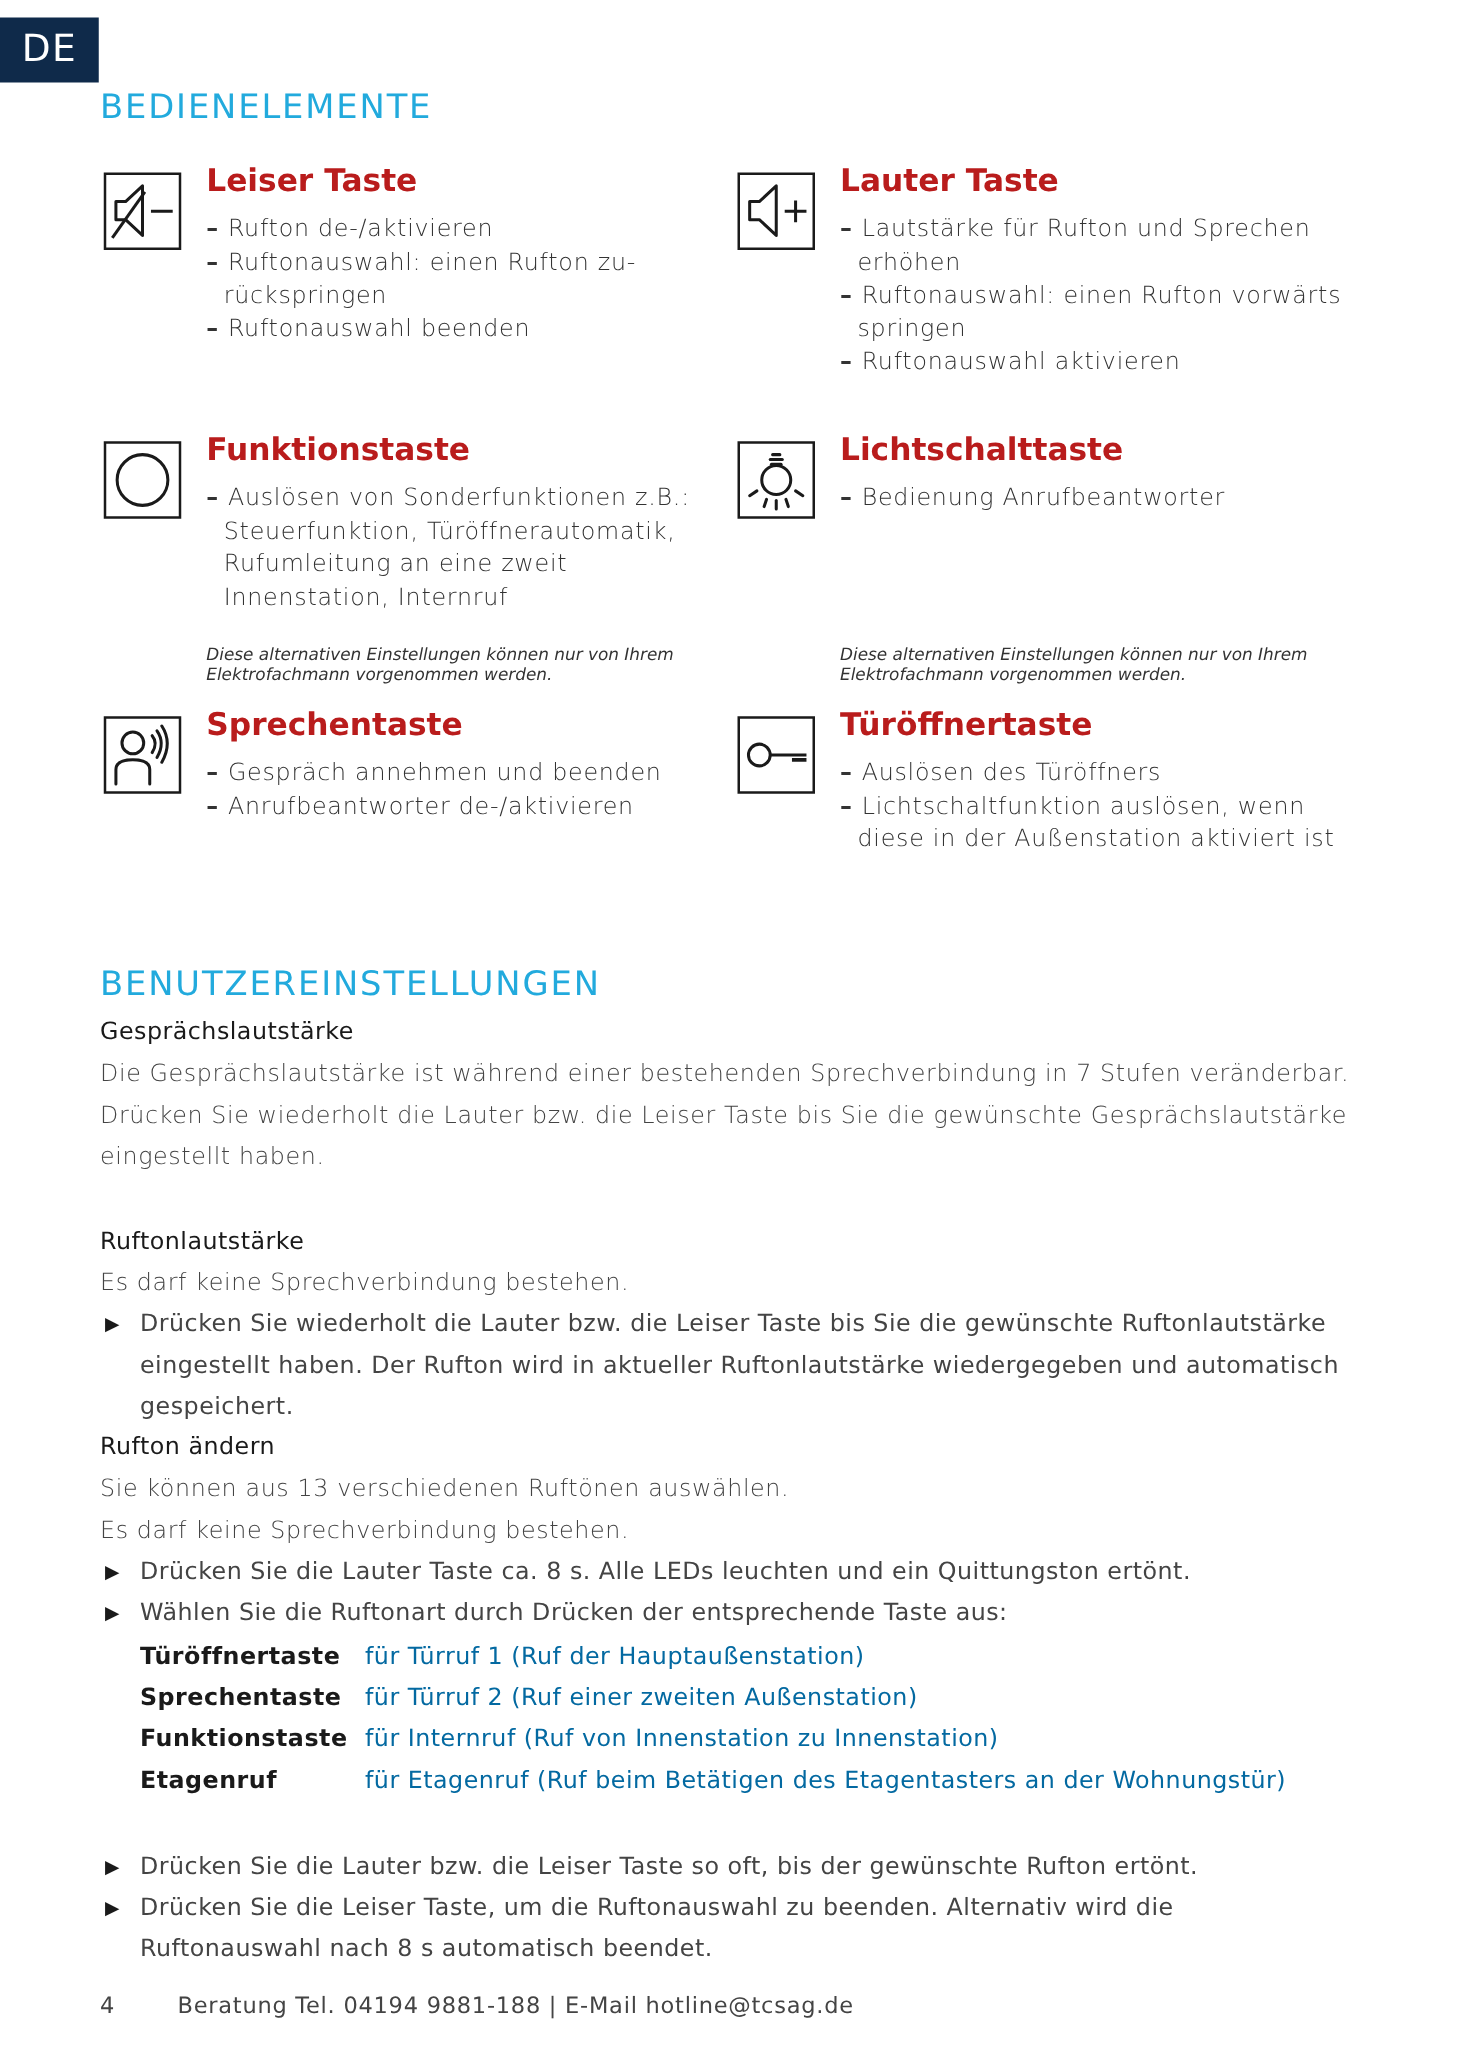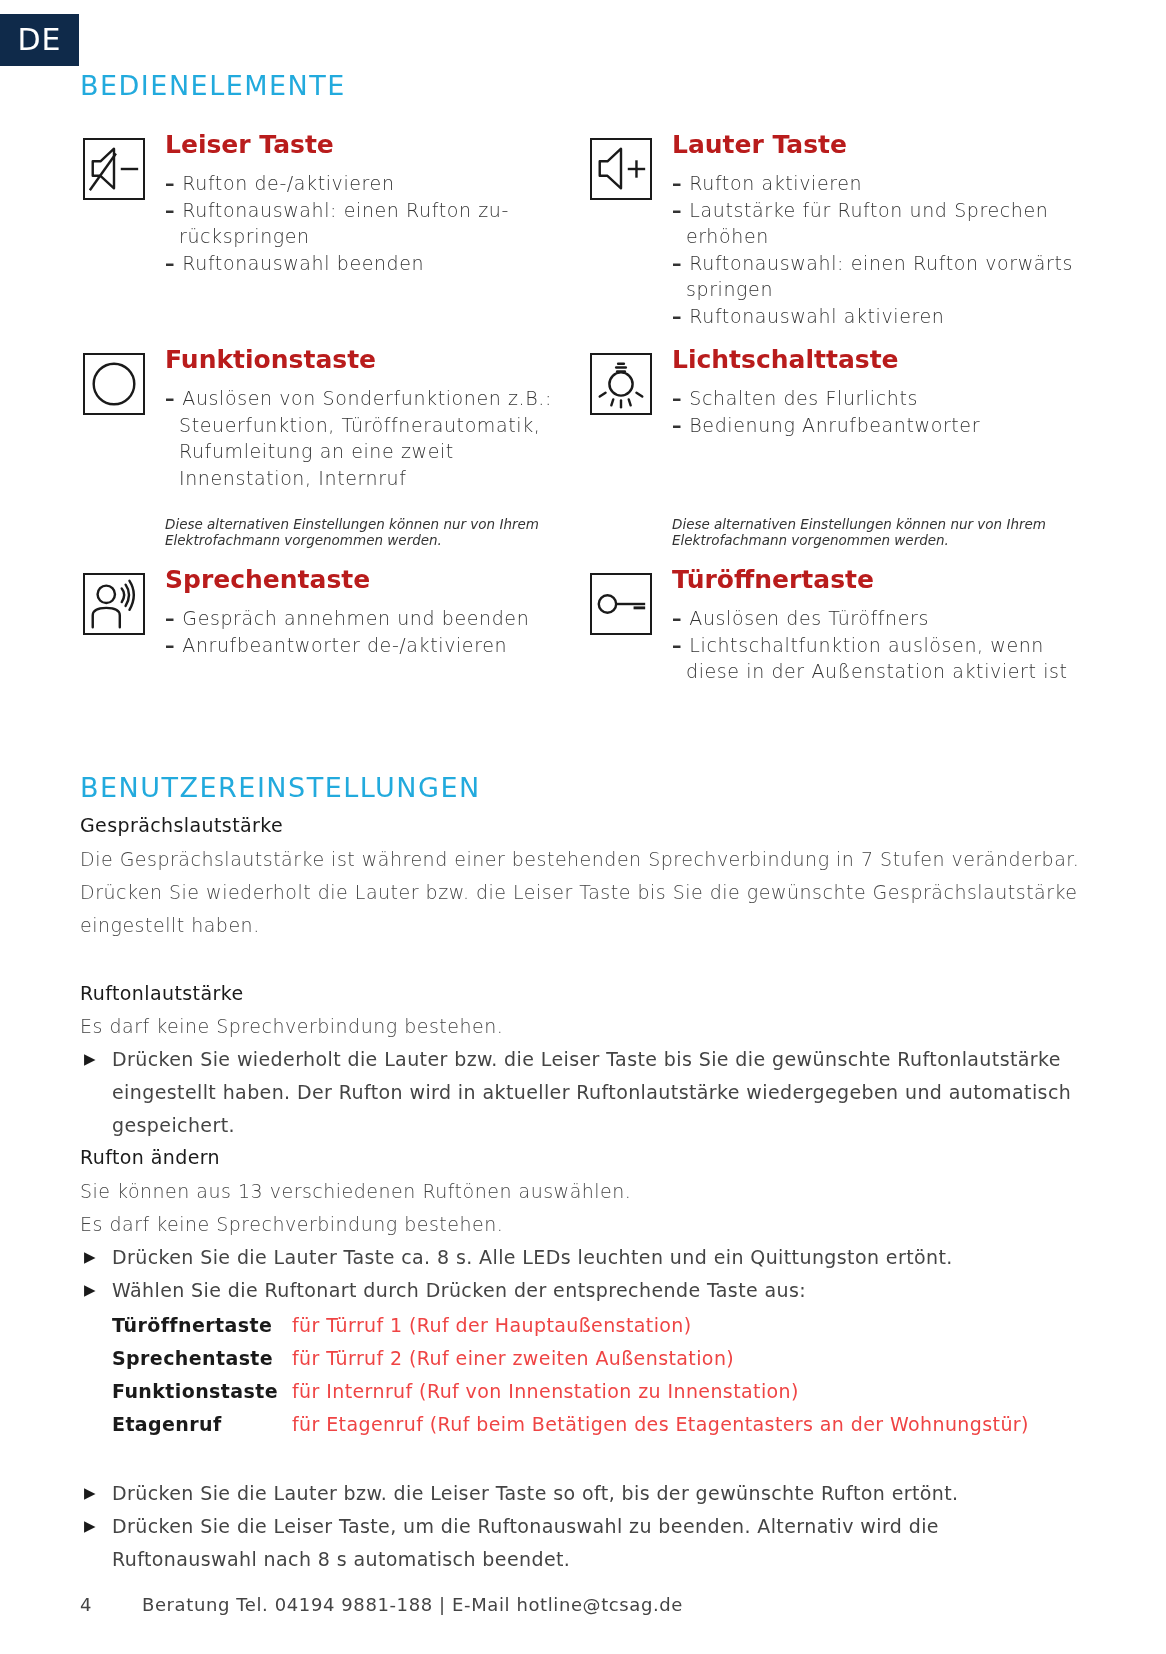--- a/index.html
+++ b/index.html
@@ -56,21 +56,21 @@
   }
   .bullet .arrow {
     position: absolute; left: 4px; top: 0; font-size: 15px; color: #1a1a1a;
   }
   .bullet .btext { display: block; padding-left: 32px; }
   .rt-table {
     position: absolute; left: 112px; width: 960px;
   }
   .rt-row { position: relative; height: 33px; font-size: 19px; line-height: 33px; letter-spacing: 0.4px; }
   .rt-key { position: absolute; left: 0; font-weight: bold; color: #1a1a1a; }
-  .rt-val { position: absolute; left: 180px; color: #ef4444; white-space: nowrap; }
+  .rt-val { position: absolute; left: 180px; color: #0369a1; white-space: nowrap; }
   .footer {
     position: absolute; top: 1594px; left: 80px; font-size: 18px; color: #444;
     letter-spacing: 0.6px;
   }
   .footer .page-num { position: absolute; left: 0; }
   .footer .contact { position: absolute; left: 62px; white-space: nowrap; }
 </style>
 </head>
 <body>
 
@@ -97,21 +97,20 @@
 <div class="ctrl" style="left:590px; top:130px;">
   <div class="icon-box">
     <svg viewBox="0 0 60 60" fill="none" stroke="#1a1a1a" stroke-width="2.5" stroke-linejoin="round">
       <path d="M8 22 L16 22 L30 9 L30 50 L16 37 L8 37 Z"></path>
       <line x1="37" y1="30" x2="55" y2="30"></line>
       <line x1="46" y1="21" x2="46" y2="39"></line>
     </svg>
   </div>
   <div class="title">Lauter Taste</div>
   <ul>
-    <li>Rufton aktivieren</li>
     <li>Lautstärke für Rufton und Sprechen erhöhen</li>
     <li>Ruftonauswahl: einen Rufton vorwärts springen</li>
     <li>Ruftonauswahl aktivieren</li>
   </ul>
 </div>
 
 <div class="ctrl" style="left:83px; top:345px;">
   <div class="icon-box">
     <svg viewBox="0 0 60 60" fill="none" stroke="#1a1a1a" stroke-width="2.5">
       <circle cx="30" cy="30" r="21"></circle>
@@ -133,21 +132,20 @@
       <line x1="26" y1="17" x2="34" y2="17"></line>
       <line x1="8" y1="43" x2="14" y2="39"></line>
       <line x1="52" y1="43" x2="46" y2="39"></line>
       <line x1="20" y1="52" x2="22" y2="46"></line>
       <line x1="30" y1="54" x2="30" y2="47"></line>
       <line x1="40" y1="52" x2="38" y2="46"></line>
     </svg>
   </div>
   <div class="title">Lichtschalttaste</div>
   <ul>
-    <li>Schalten des Flurlichts</li>
     <li>Bedienung Anrufbeantworter</li>
   </ul>
 </div>
 <div class="note" style="left:672px; top:516px;">Diese alternativen Einstellungen können nur von Ihrem Elektrofachmann vorgenommen werden.</div>
 
 <div class="ctrl" style="left:83px; top:565px;">
   <div class="icon-box">
     <svg viewBox="0 0 60 60" fill="none" stroke="#1a1a1a" stroke-width="2.5" stroke-linecap="round">
       <circle cx="22" cy="20" r="9"></circle>
       <path d="M8 54 L8 42 Q8 34 22 34 Q36 34 36 42 L36 54"></path>

